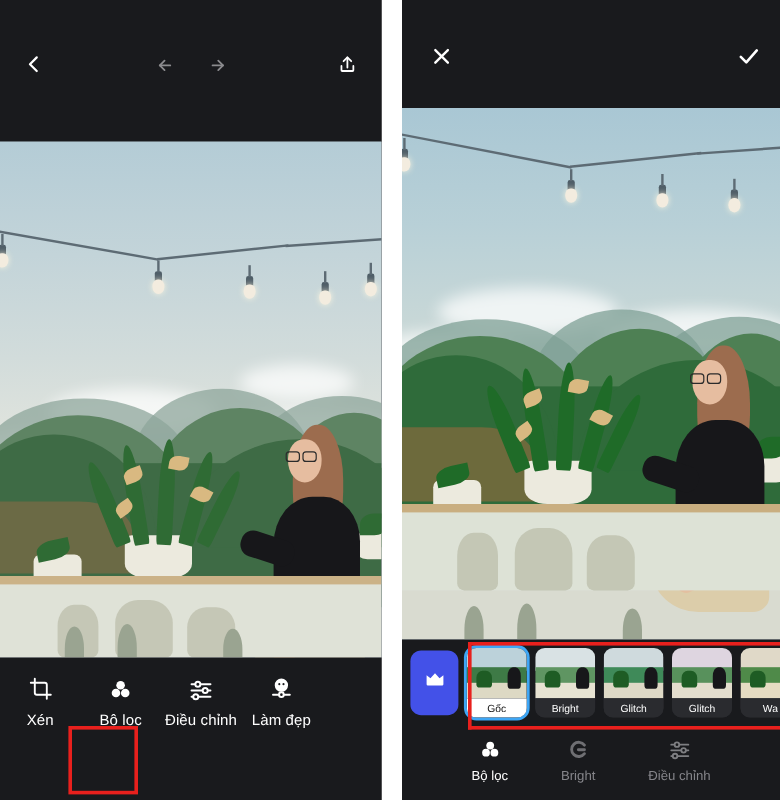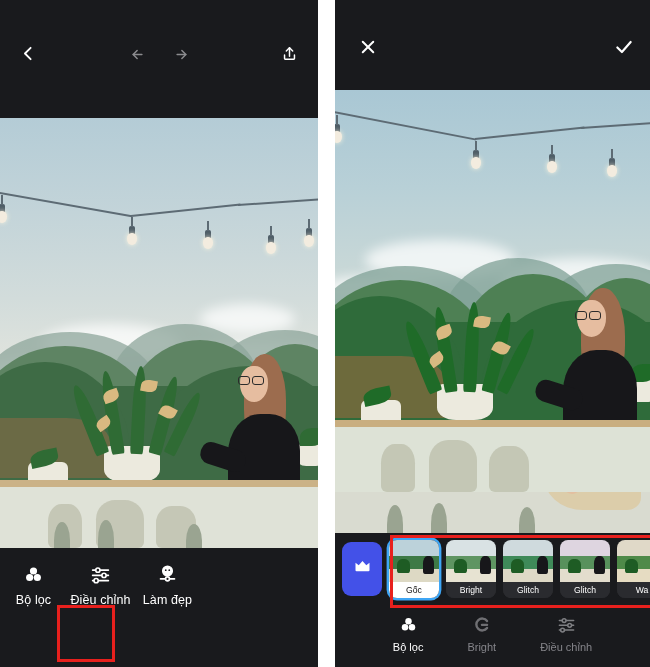--- a/index.html
+++ b/index.html
@@ -228,20 +228,29 @@
       <div class="wall-shadow" style="left:48px; top:386px; width:34px; height:44px;"></div>
       <div class="wall-shadow" style="left:96px; top:382px; width:48px; height:48px;"></div>
       <div class="wall-shadow" style="left:156px; top:388px; width:40px; height:42px;"></div>
       <div class="arch" style="left:54px; width:16px; height:26px;"></div>
       <div class="arch" style="left:98px; width:16px; height:28px;"></div>
       <div class="arch" style="left:186px; width:16px; height:24px;"></div>
     </div>
 
     <div class="bottombar bottombar-left">
 
+      <div class="tool">
+        <div class="ic">
+          <svg width="20" height="20" viewBox="0 0 24 24" fill="none" stroke="#fff" stroke-width="1.9" stroke-linecap="round" stroke-linejoin="round">
+            <path d="M6 2v14a2 2 0 0 0 2 2h14"></path>
+              <path d="M2 6h14a2 2 0 0 1 2 2v14"></path>
+          </svg>
+        </div>
+        <div class="lb">Xén</div>
+      </div>
 
       <div class="tool">
         <div class="ic">
           <svg width="21" height="21" viewBox="0 0 24 24" fill="#ffffff">
             <circle cx="12" cy="8" r="4.1"></circle>
               <circle cx="7.6" cy="15.4" r="4.1"></circle>
               <circle cx="16.4" cy="15.4" r="4.1"></circle>
           </svg>
         </div>
         <div class="lb">Bộ lọc</div>

